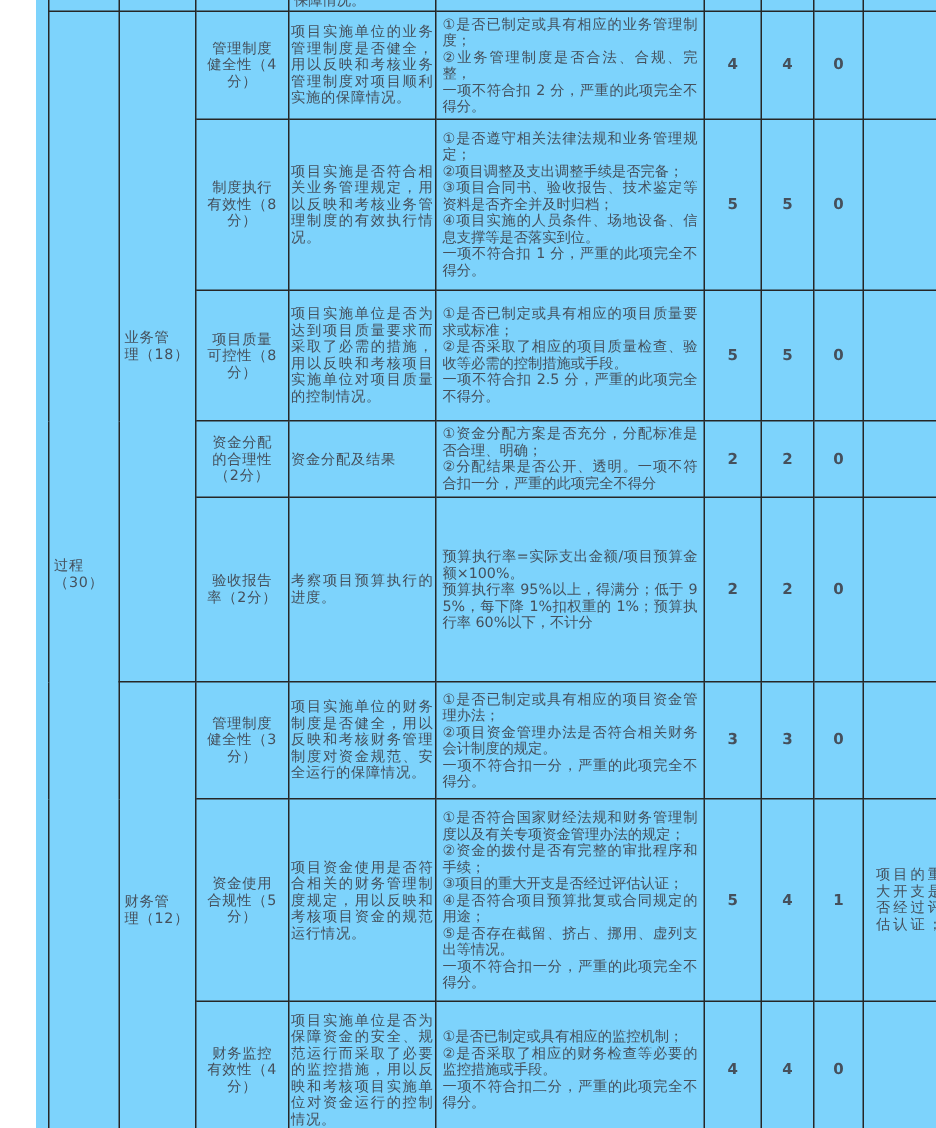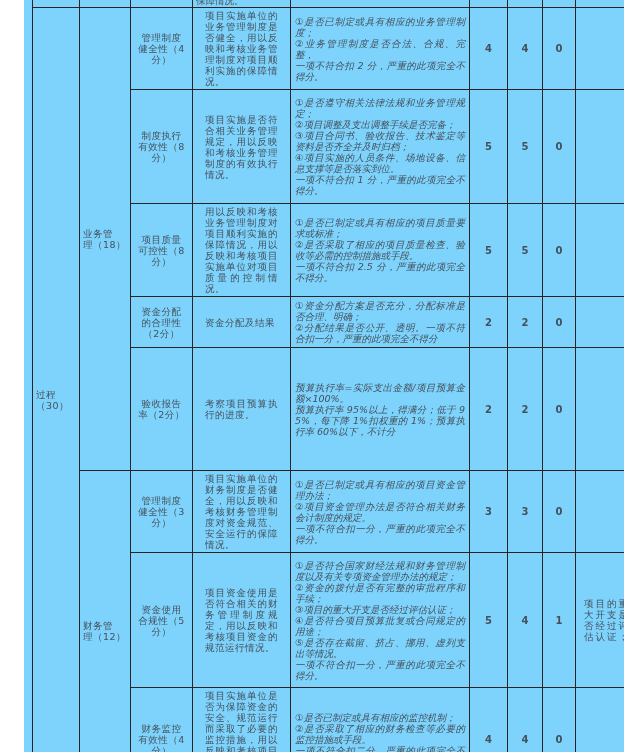--- a/index.html
+++ b/index.html
@@ -17,22 +17,22 @@
     padding:1px 3px;
     font-size:9.5px;line-height:11px;
     overflow:hidden;
     word-break:break-all;
   }
   tr.r0 td{border-top:none;height:7px;padding:0 3px;vertical-align:bottom;}
   .frag{display:block;height:7px;overflow:hidden;}
   .frag span{display:block;transform:translateY(-5px);}
   .lvl{text-align:left;white-space:pre-line;letter-spacing:.5px;}
   .ind{text-align:center;white-space:pre-line;letter-spacing:.5px;}
-  .desc{text-align:justify;text-justify:inter-character;padding:2px 12px;letter-spacing:.5px;}
-  .crit{text-align:justify;text-justify:inter-character;white-space:pre-line;padding:2px 4px;font-style:italic;}
+  .desc{text-align:justify;text-justify:inter-character;padding:2px 1px;letter-spacing:.5px;}
+  .crit{text-align:justify;text-justify:inter-character;white-space:pre-line;padding:2px 4px;}
   .num{text-align:center;font-weight:bold;font-size:10px;}
   .note{text-align:center;white-space:pre-line;letter-spacing:2px;padding:14px 2px;}
   .h1{height:69px}.h2{height:111px}.h3{height:84px}.h4{height:48px}
   .h5{height:120px}.h6{height:75px}.h7{height:132px}.h8{height:88px}
   .edge-arc{
     position:absolute;left:618px;top:231px;width:12px;height:32px;
     border:1.5px solid #8e8e8e;border-radius:7px;background:transparent;
   }
 </style>
 </head>
@@ -100,21 +100,21 @@
         <td class="num">5</td>
         <td class="num">5</td>
         <td class="num">0</td>
         <td class="note"></td>
       </tr>
 
       <tr>
         <td class="ind h3">项目质量
 可控性（8
 分）</td>
-        <td class="desc">用以反映和考核业务管理制度对项目顺利实施的保障情况，用以反映和考核项目实施单位对项目质量的控制情况。</td>
+        <td class="desc">项目实施单位是否为达到项目质量要求而采取了必需的措施，用以反映和考核项目实施单位对项目质量的控制情况。</td>
         <td class="crit">①是否已制定或具有相应的项目质量要求或标准；
 ②是否采取了相应的项目质量检查、验收等必需的控制措施或手段。
 一项不符合扣 2.5 分，严重的此项完全不得分。</td>
         <td class="num">5</td>
         <td class="num">5</td>
         <td class="num">0</td>
         <td class="note"></td>
       </tr>
 
       <tr>

